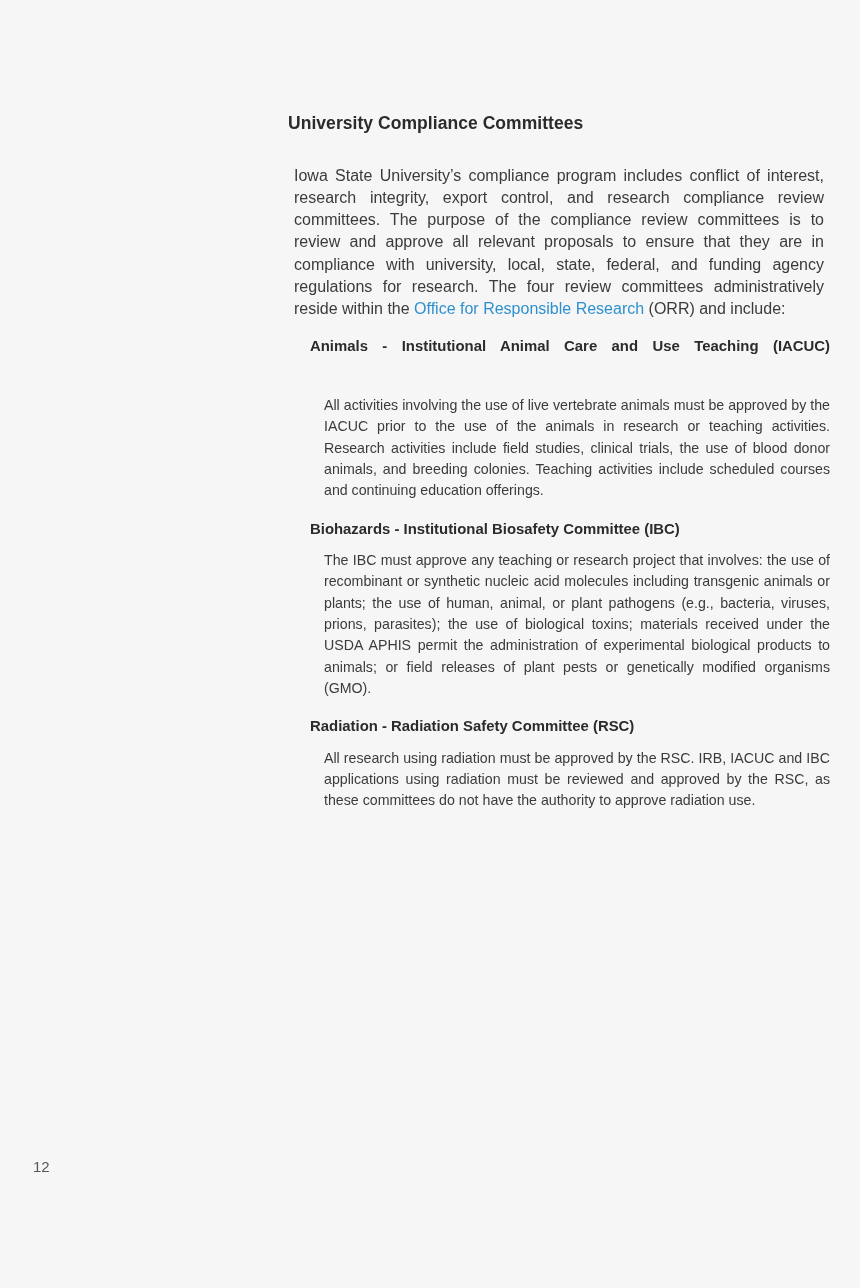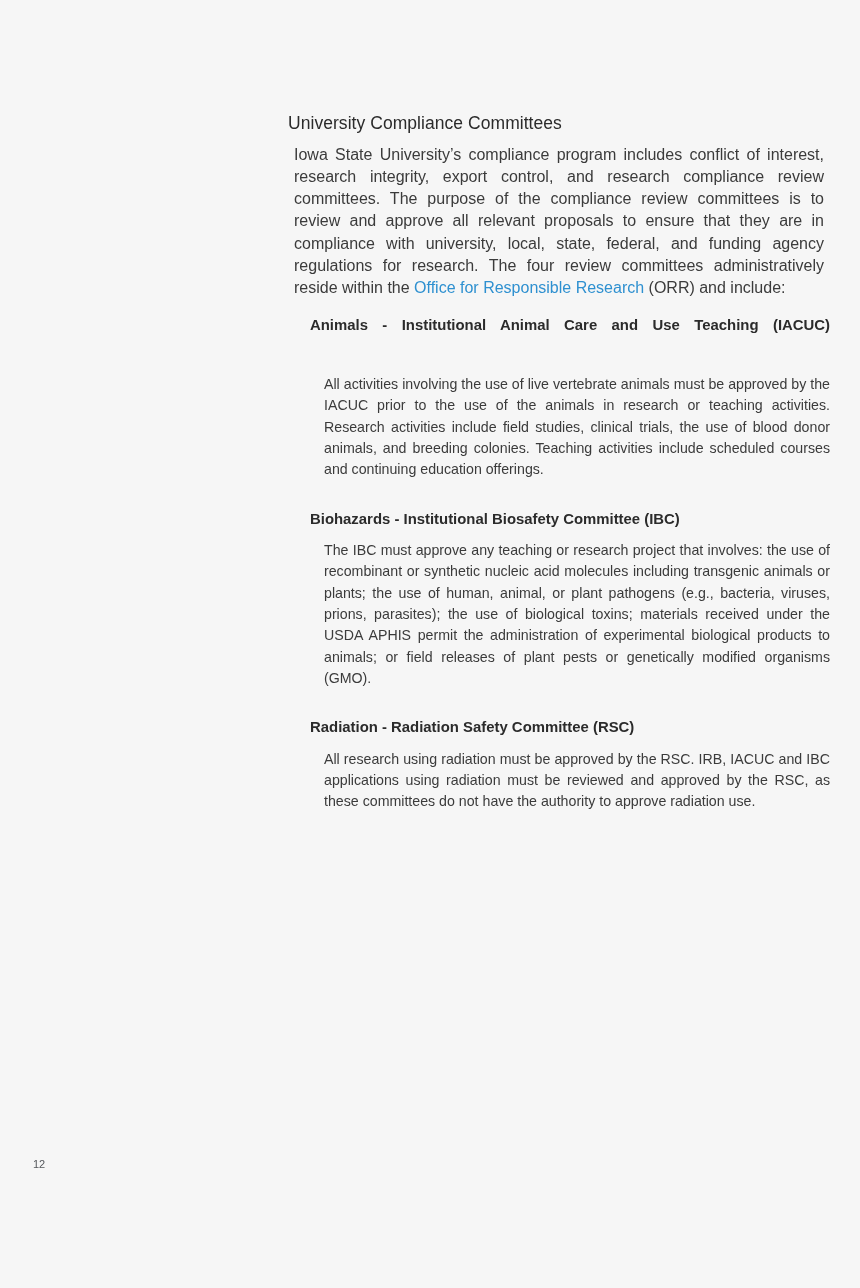--- a/index.html
+++ b/index.html
@@ -42,24 +42,24 @@
   
   .content {
     position: absolute;
     top: 112px;
     left: 288px;
     width: 542px;
   }
 
   .page-title {
     font-size: 17.5px;
-    font-weight: normal;
+    font-weight: bold;
     color: #2b2b2b;
     letter-spacing: 0.05px;
-    margin: 0 0 9px 0;
+    margin: 0 0 30px 0;
     line-height: 1.3;
   }
 
   .intro {
     margin: 0 0 11px 0;
     padding-left: 6px;
     width: 536px;
     box-sizing: border-box;
     font-size: 16px;
     line-height: 22.2px;
@@ -69,21 +69,21 @@
   }
 
   .intro a.doc-link,
   .doc-link {
     color: #2e90d0;
     text-decoration: none;
   }
 
   
   .section {
-    margin-top: 28px;
+    margin-top: 17px;
   }
   .section:first-of-type {
     margin-top: 16px;
   }
 
   .section-heading {
     margin: 0 0 10px 0;
     padding-left: 22px;
     width: 542px;
     box-sizing: border-box;
@@ -117,21 +117,21 @@
     text-justify: inter-word;
   }
 
   .spacer-animals { height: 6px; }
 
   
   .page-number {
     position: absolute;
     left: 33px;
     top: 1159px;
-    font-size: 11px;
+    font-size: 15px;
     color: #55585c;
     line-height: 1;
   }
 </style>
 </head>
 <body>
 
 <div class="page">
 
 

